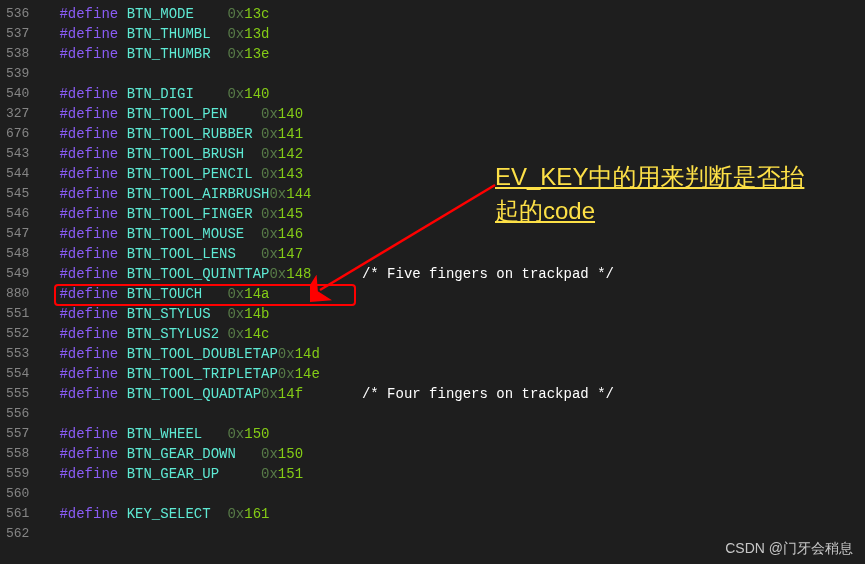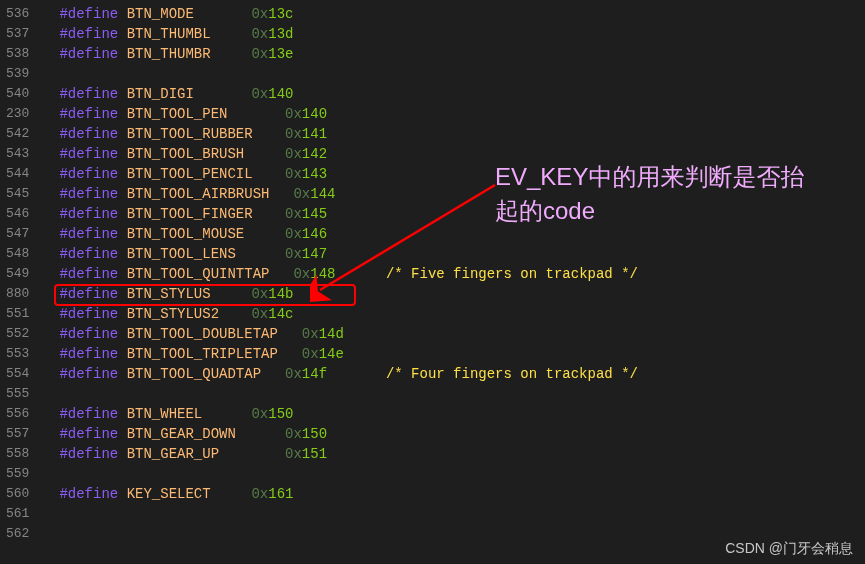--- a/index.html
+++ b/index.html
@@ -27,49 +27,50 @@
   font-size: 13px;
 }
 .code-area {
   flex: 1;
   padding: 4px 0 0 12px;
   position: relative;
 }
 .line { height: 20px; white-space: pre; }
 .gline { height: 20px; }
 .kw { color: #8b5cf6; }
-.macro { color: #fdba74; }
-.hex0 { color: #6a9955; opacity: 0.75; margin-left: 24px; }
+.macro { color: #5eead4; }
+.hex0 { color: #6a9955; opacity: 0.75; }
 .hexp { color: #84cc16; }
-.comment { color: #fde047; }
+.comment { color: #ffffff; }
 .highlight-box {
   position: absolute;
   border: 2px solid #ff0000;
   border-radius: 4px;
   left: 7px;
   width: 302px;
   height: 22px;
   top: 284px;
   pointer-events: none;
 }
 .arrow-svg {
   position: absolute;
   left: 310px;
   top: 160px;
   pointer-events: none;
 }
 .annotation {
   position: absolute;
   left: 495px;
   top: 160px;
-  color: #f0abfc;
+  color: #fde047;
   font-family: "Microsoft YaHei", Arial, sans-serif;
   font-size: 24px;
   line-height: 34px;
   font-weight: 500;
+  text-decoration: underline;
 }
 .watermark {
   position: absolute;
   right: 12px;
   bottom: 6px;
   color: #d0d0d0;
   font-family: Arial, sans-serif;
   font-size: 14px;
   opacity: 0.95;
 }
@@ -77,22 +78,22 @@
 </head>
 <body>
 
 <div class="editor">
   <div class="gutter" id="gutter">
       <div class="gline">536</div>
       <div class="gline">537</div>
       <div class="gline">538</div>
       <div class="gline">539</div>
       <div class="gline">540</div>
-      <div class="gline">230</div>
-      <div class="gline">542</div>
+      <div class="gline">327</div>
+      <div class="gline">676</div>
       <div class="gline">543</div>
       <div class="gline">544</div>
       <div class="gline">545</div>
       <div class="gline">546</div>
       <div class="gline">547</div>
       <div class="gline">548</div>
       <div class="gline">549</div>
       <div class="gline">880</div>
       <div class="gline">551</div>
       <div class="gline">552</div>
@@ -116,20 +117,21 @@
       <div class="line"><span class="kw">#define </span><span class="macro">BTN_DIGI    </span><span class="hex0">0x</span><span class="hexp">140</span></div>
       <div class="line"><span class="kw">#define </span><span class="macro">BTN_TOOL_PEN    </span><span class="hex0">0x</span><span class="hexp">140</span></div>
       <div class="line"><span class="kw">#define </span><span class="macro">BTN_TOOL_RUBBER </span><span class="hex0">0x</span><span class="hexp">141</span></div>
       <div class="line"><span class="kw">#define </span><span class="macro">BTN_TOOL_BRUSH  </span><span class="hex0">0x</span><span class="hexp">142</span></div>
       <div class="line"><span class="kw">#define </span><span class="macro">BTN_TOOL_PENCIL </span><span class="hex0">0x</span><span class="hexp">143</span></div>
       <div class="line"><span class="kw">#define </span><span class="macro">BTN_TOOL_AIRBRUSH</span><span class="hex0">0x</span><span class="hexp">144</span></div>
       <div class="line"><span class="kw">#define </span><span class="macro">BTN_TOOL_FINGER </span><span class="hex0">0x</span><span class="hexp">145</span></div>
       <div class="line"><span class="kw">#define </span><span class="macro">BTN_TOOL_MOUSE  </span><span class="hex0">0x</span><span class="hexp">146</span></div>
       <div class="line"><span class="kw">#define </span><span class="macro">BTN_TOOL_LENS   </span><span class="hex0">0x</span><span class="hexp">147</span></div>
       <div class="line"><span class="kw">#define </span><span class="macro">BTN_TOOL_QUINTTAP</span><span class="hex0">0x</span><span class="hexp">148</span>      <span class="comment">/* Five fingers on trackpad */</span></div>
+      <div class="line"><span class="kw">#define </span><span class="macro">BTN_TOUCH   </span><span class="hex0">0x</span><span class="hexp">14a</span></div>
       <div class="line"><span class="kw">#define </span><span class="macro">BTN_STYLUS  </span><span class="hex0">0x</span><span class="hexp">14b</span></div>
       <div class="line"><span class="kw">#define </span><span class="macro">BTN_STYLUS2 </span><span class="hex0">0x</span><span class="hexp">14c</span></div>
       <div class="line"><span class="kw">#define </span><span class="macro">BTN_TOOL_DOUBLETAP</span><span class="hex0">0x</span><span class="hexp">14d</span></div>
       <div class="line"><span class="kw">#define </span><span class="macro">BTN_TOOL_TRIPLETAP</span><span class="hex0">0x</span><span class="hexp">14e</span></div>
       <div class="line"><span class="kw">#define </span><span class="macro">BTN_TOOL_QUADTAP</span><span class="hex0">0x</span><span class="hexp">14f</span>       <span class="comment">/* Four fingers on trackpad */</span></div>
       <div class="line"> </div>
       <div class="line"><span class="kw">#define </span><span class="macro">BTN_WHEEL   </span><span class="hex0">0x</span><span class="hexp">150</span></div>
       <div class="line"><span class="kw">#define </span><span class="macro">BTN_GEAR_DOWN   </span><span class="hex0">0x</span><span class="hexp">150</span></div>
       <div class="line"><span class="kw">#define </span><span class="macro">BTN_GEAR_UP     </span><span class="hex0">0x</span><span class="hexp">151</span></div>
       <div class="line"> </div>

